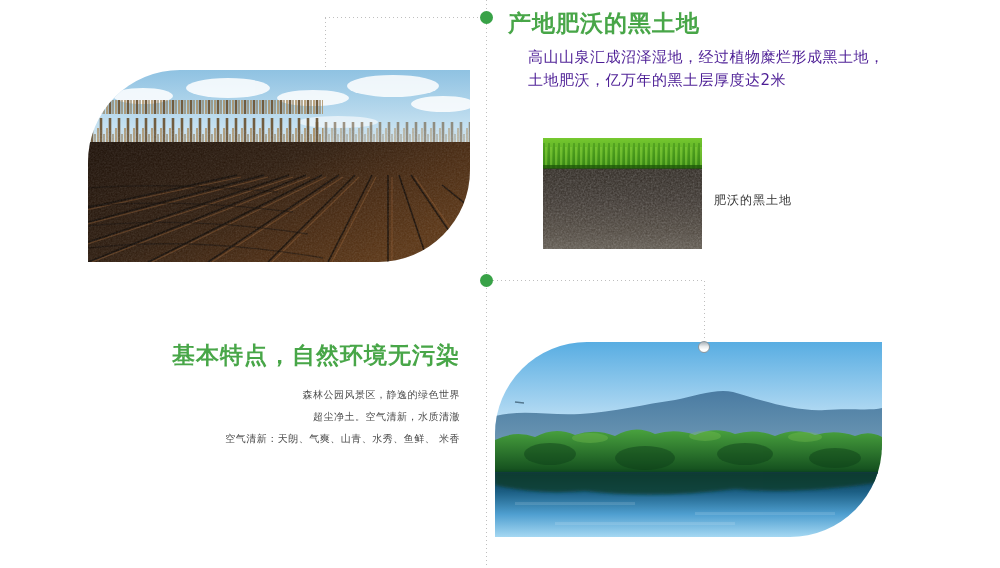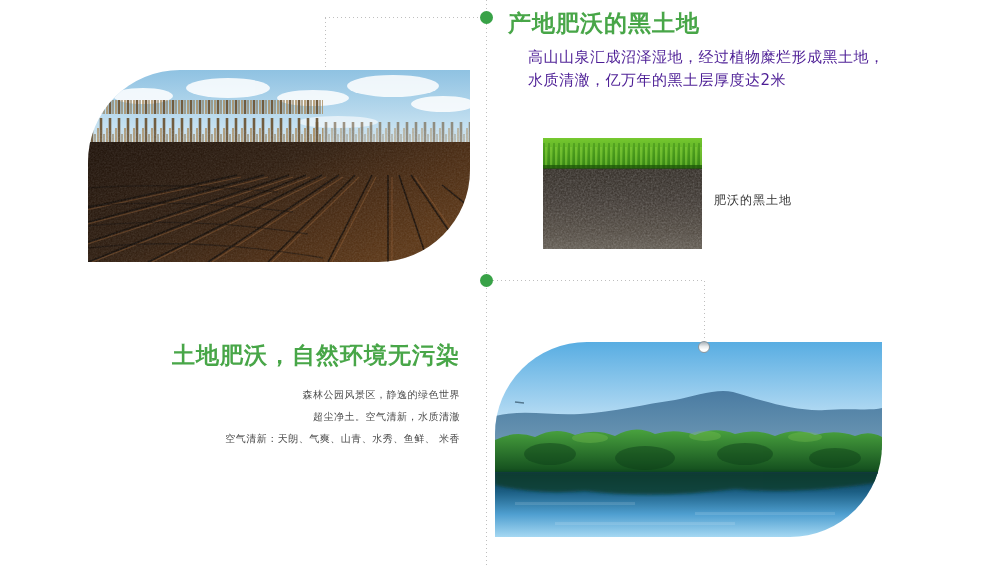--- a/index.html
+++ b/index.html
@@ -204,26 +204,26 @@
     </svg>
   </div>
 
   <div class="dot dot-1"></div>
   <div class="dot dot-2"></div>
   <div class="pin"></div>
 
   <div class="heading soil-heading">产地肥沃的黑土地</div>
   <div class="soil-para">
     <div>高山山泉汇成沼泽湿地，经过植物糜烂形成黑土地，</div>
-    <div>水质清澈，亿万年的黑土层厚度达2米</div>
+    <div>土地肥沃，亿万年的黑土层厚度达2米</div>
   </div>
   <div class="soil-label">肥沃的黑土地</div>
 
   <div class="scenery-block">
-    <div class="scenery-heading">土地肥沃，自然环境无污染</div>
+    <div class="scenery-heading">基本特点，自然环境无污染</div>
     <div class="scenery-para">
       <div>森林公园风景区，静逸的绿色世界</div>
       <div>超尘净土。空气清新，水质清澈</div>
       <div>空气清新：天朗、气爽、山青、水秀、鱼鲜、 米香</div>
     </div>
   </div>
 
 </div>
 
 </body></html>

